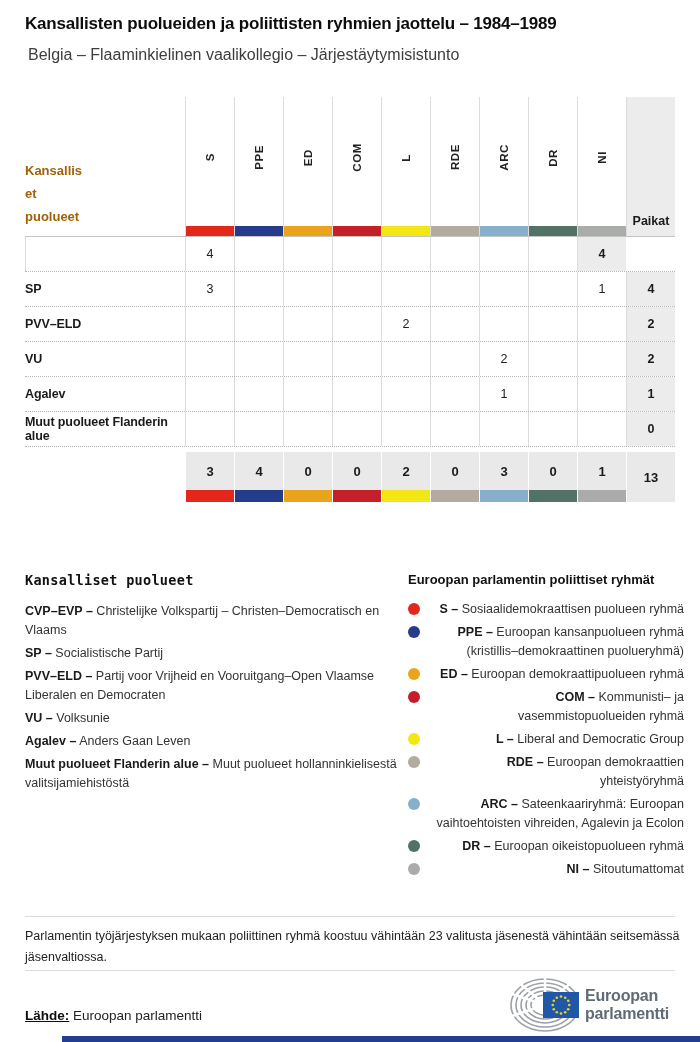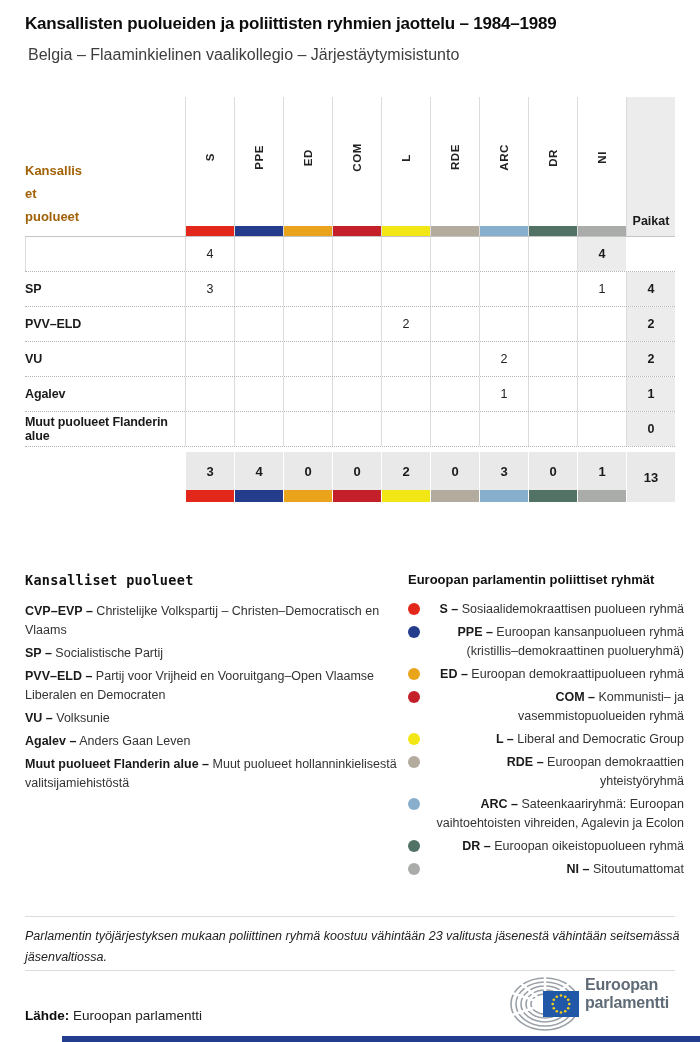--- a/index.html
+++ b/index.html
@@ -41,25 +41,25 @@
   .legend-groups { position:absolute; left:408px; top:572px; width:276px; }
   .legend-groups h3 { font-size:13px; font-weight:bold; color:#111; margin-bottom:13px; }
   .pg-item { position:relative; padding-left:25px; font-size:12.5px; line-height:19px; color:#333; margin-bottom:4px;text-align:right; }
   .pg-item b { color:#1a1a1a; }
   .dot { position:absolute; left:0; top:3px; width:12px; height:12px; border-radius:50%; }
 
   
   .rule { position:absolute; left:25px; width:650px; border-top:1px solid #dcdcdc; }
   .rule1 { top:916px; }
   .rule2 { top:970px; }
-  .footnote { position:absolute; left:25px; top:926px; width:655px; font-size:12.5px; line-height:21px; color:#222;font-style:italic; }
+  .footnote { position:absolute; left:25px; top:926px; width:655px; font-size:12.5px; line-height:21px; color:#222; }
   .source { position:absolute; left:25px; top:1008px; font-size:13.5px; color:#222; }
-  .source b { font-size:13.5px; color:#0d0d0d; }
-
-  .eplogo { position:absolute; right:8px; top:976px; width:185px; height:58px; display:flex; align-items:flex-start; }
+  .source b { font-size:13.5px; color:#0d0d0d;text-decoration:underline; }
+
+  .eplogo { position:absolute; right:8px; top:976px; width:185px; height:58px; display:flex; align-items:center; }
   .eplogo svg { flex:0 0 auto; }
   .eplogo-text { margin-left:6px; font-size:16px; font-weight:bold; color:#5f6b76; line-height:18px; letter-spacing:-0.2px; }
 
   .bottom-bar { position:absolute; left:62px; right:0; top:1036px; height:6px; background:#233d8f; }
 </style>
 </head>
 <body>
 
 <div class="page">
 

